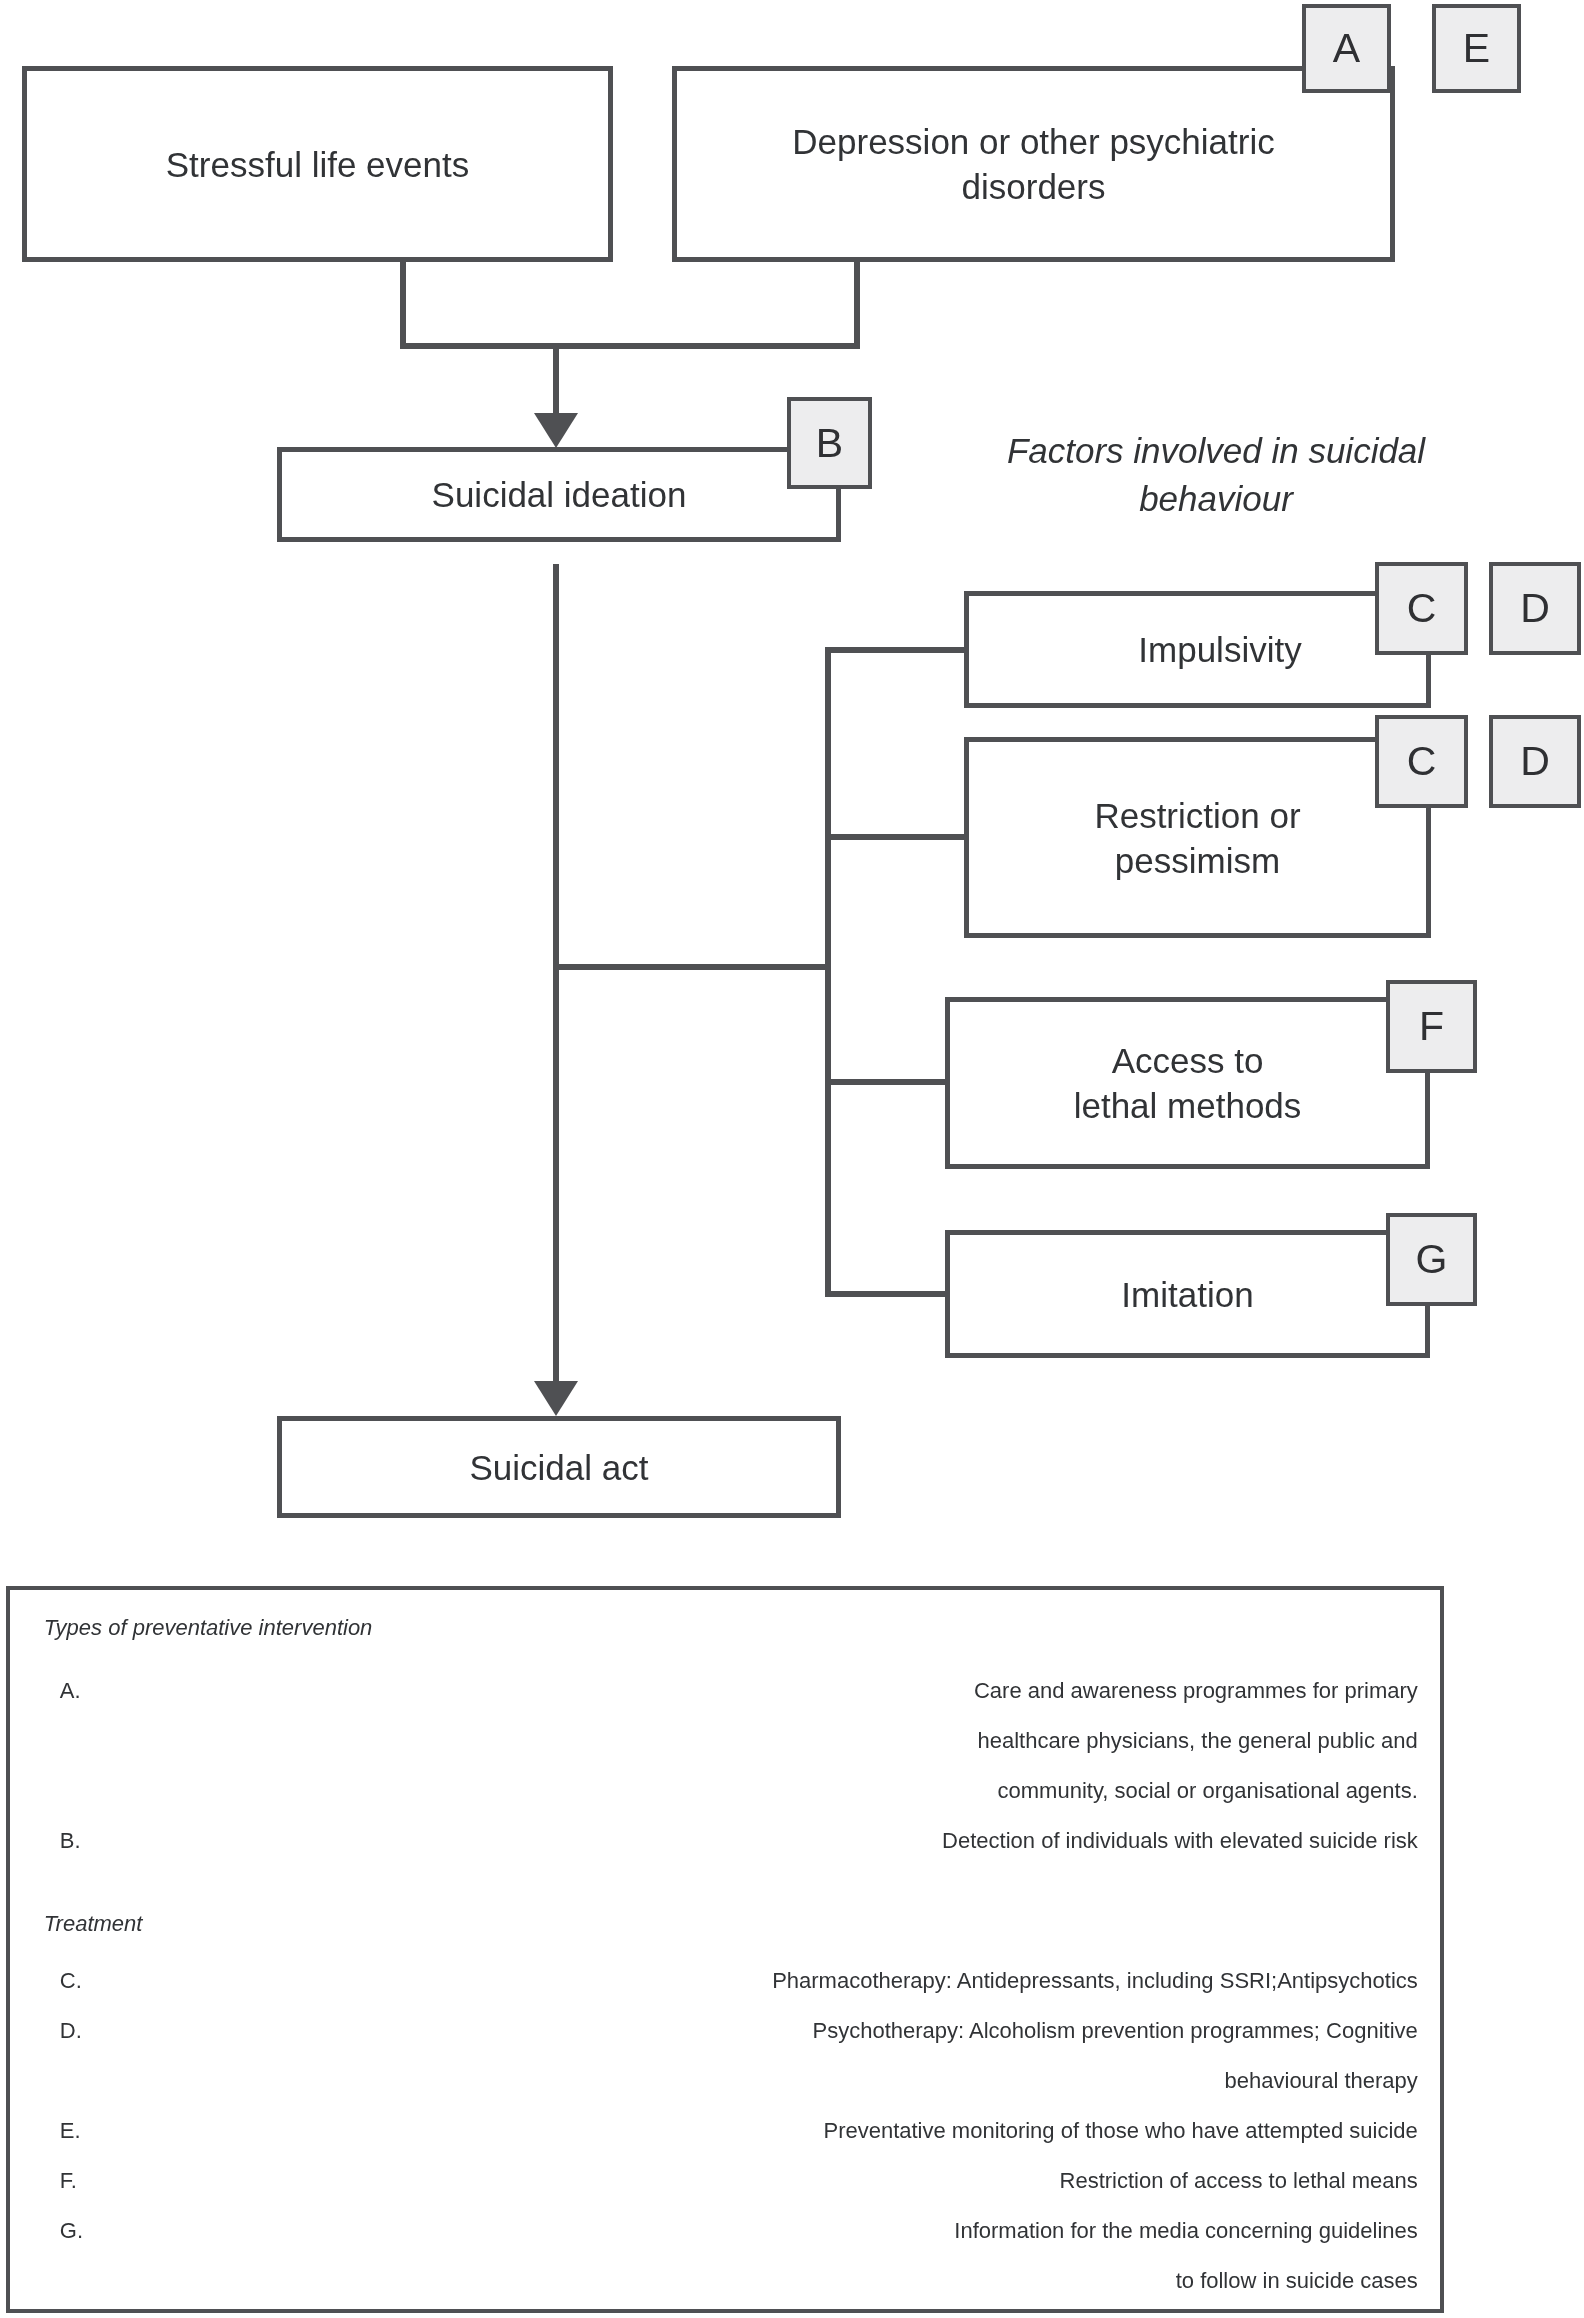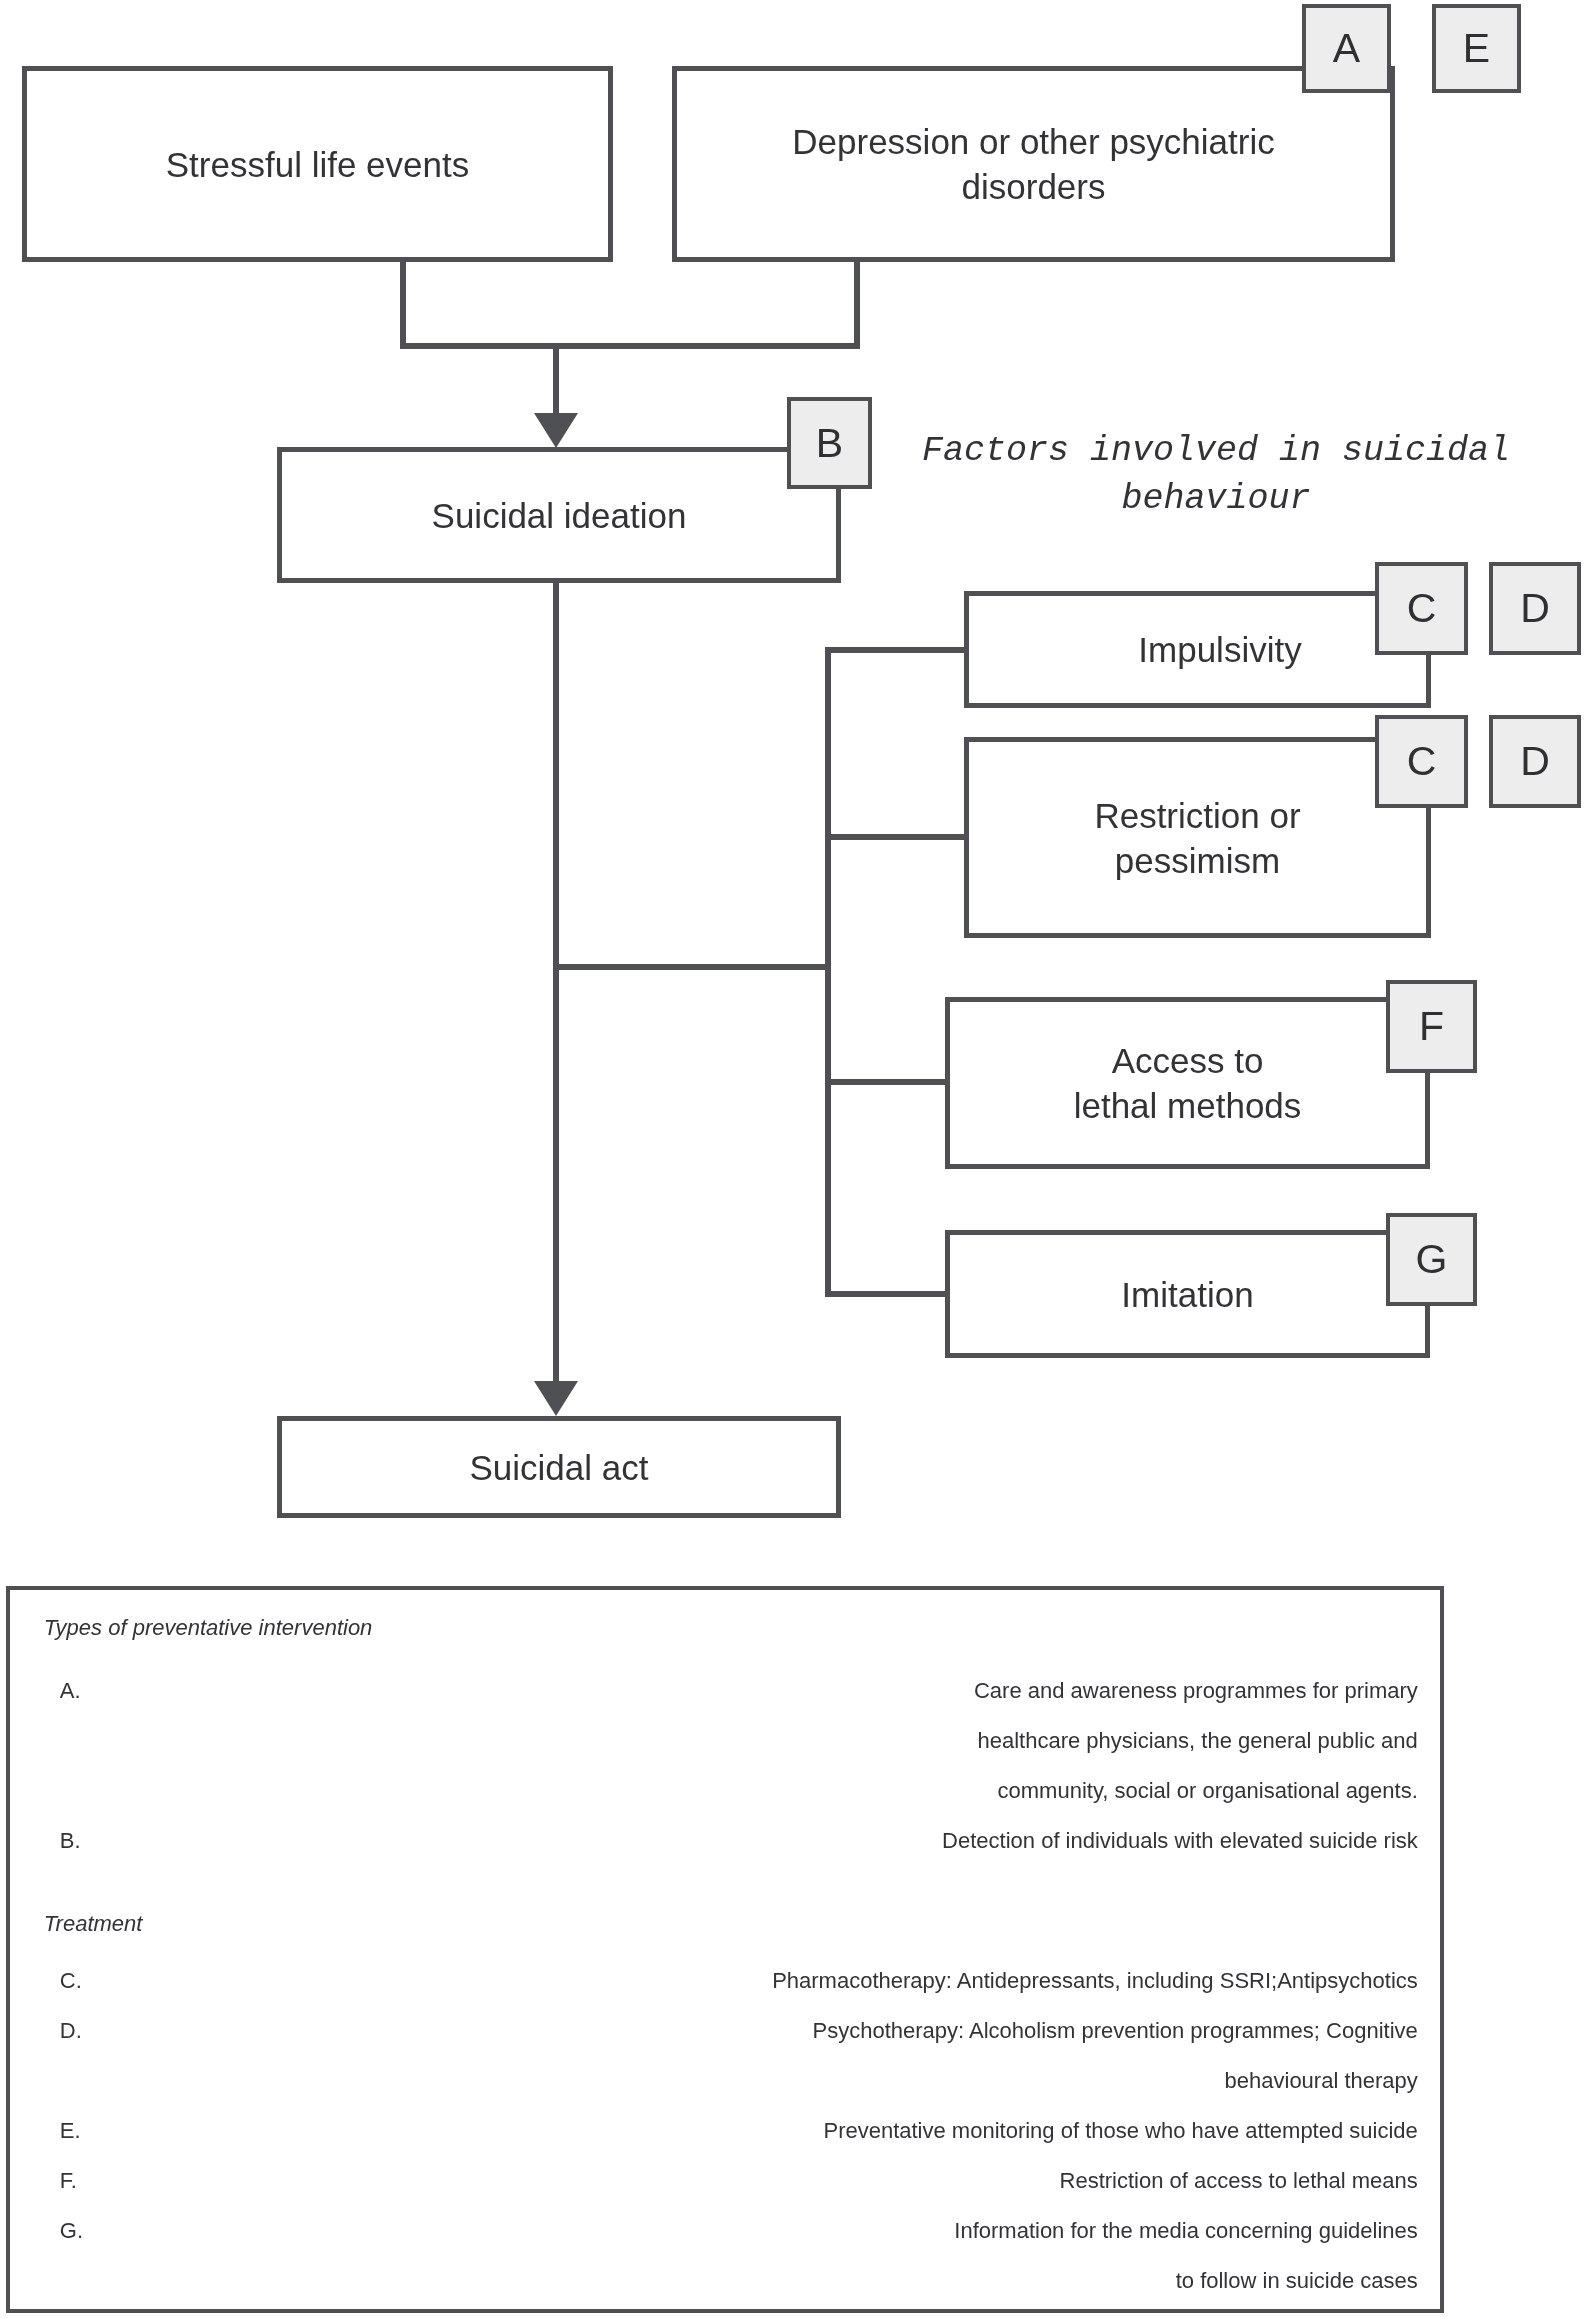--- a/index.html
+++ b/index.html
@@ -46,21 +46,20 @@
     z-index:2;
   }
   .factors-title{
     position:absolute;
     left:913px;top:427px;width:606px;
     font-size:35px;line-height:48px;
     font-style:italic;
     text-align:center;
     color:#313336;
     z-index:2;
-    font-family:Liberation Mono, monospace;
   }
   .legend{
     position:absolute;
     left:5.8px;top:1586px;width:1438px;height:727px;
     box-sizing:border-box;
     border:4.4px solid #4f5053;
     background:#ffffff;
     padding:14.6px 22px 0 34px;
     font-size:22px;line-height:50px;
     z-index:2;
@@ -105,21 +104,21 @@
   <div class="chip" style="left:1432px;top:4.4px;width:89px;height:89px;">
     <span>E</span>
   </div>
 
   <div class="line" style="left:400px;top:261px;width:5.8px;height:88px;"></div>
   <div class="line" style="left:854px;top:261px;width:5.8px;height:88px;"></div>
   <div class="line" style="left:400px;top:343px;width:460px;height:5.8px;"></div>
   <div class="line" style="left:553px;top:343px;width:5.8px;height:74px;"></div>
   <div class="arrowhead" style="left:534px;top:413px;"></div>
 
-  <div class="box" style="left:277px;top:447px;width:564px;height:136px;">
+  <div class="box" style="left:277px;top:447px;width:564px;height:95px;">
     <div>Suicidal ideation</div>
   </div>
   <div class="chip" style="left:787px;top:397px;width:85px;height:92px;">
     <span>B</span>
   </div>
 
   <div class="factors-title">
     <div>Factors involved in suicidal</div>
     <div>behaviour</div>
   </div>

